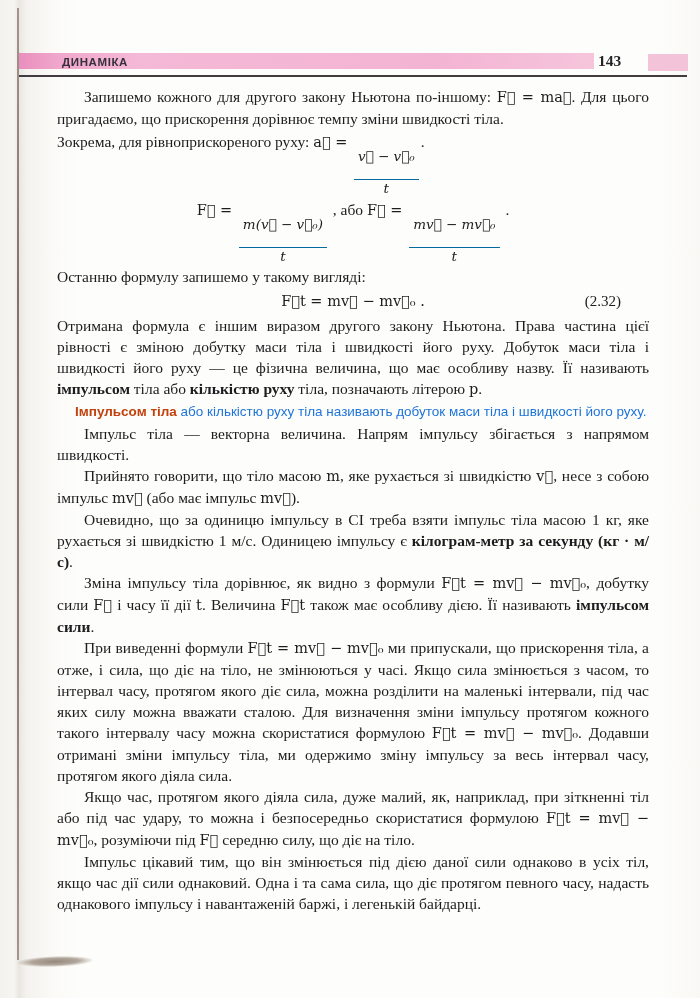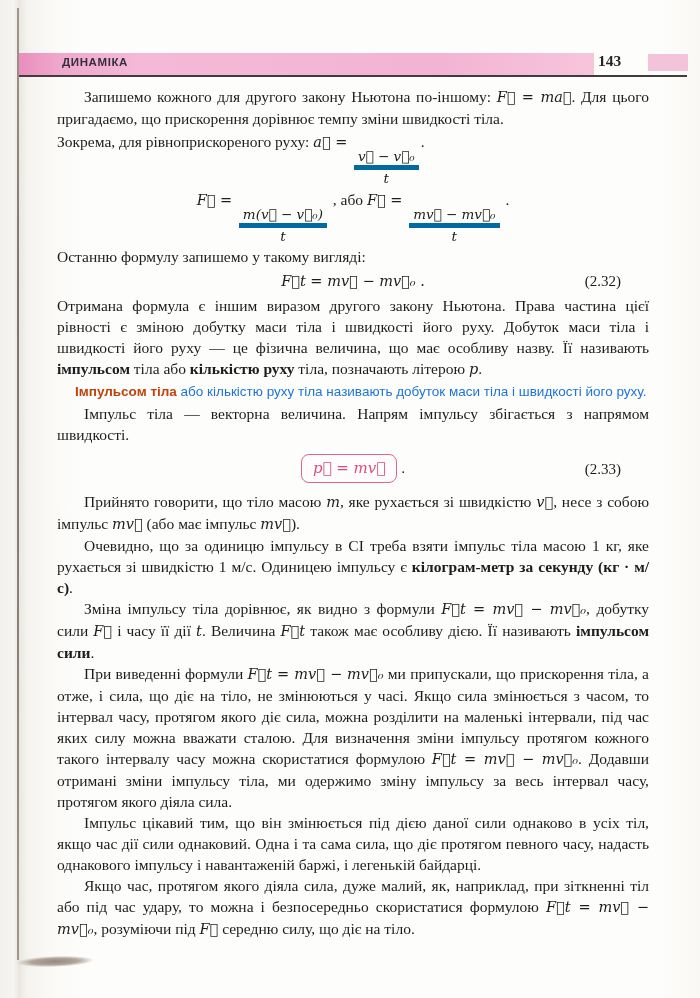--- a/index.html
+++ b/index.html
@@ -6,38 +6,38 @@
   .scan{position:relative;width:700px;height:998px;background:#fdfdfb;overflow:hidden;
         font-family:"Liberation Serif",serif;color:#1d1c1e;}
   
   .page-shade{position:absolute;inset:0;
       background:linear-gradient(90deg,#f3f1ed 0px,#f7f5f2 14px,#e9e6e1 19px,#f4f2ee 26px,#fbfaf7 52px,#fdfdfb 80px,#fdfdfb 660px,#f9f8f5 700px);}
   .spine-line{position:absolute;left:17px;top:8px;width:2px;height:952px;
       background:linear-gradient(180deg,#8a7a6e,#5c4c44 30%,#6e5e54 70%,#8a7a6e);opacity:.75;}
   .smudge{position:absolute;left:16px;top:956px;width:78px;height:11px;border-radius:50%;
       background:radial-gradient(closest-side,#5e4c3e,#8a7868 60%,transparent);opacity:.65;transform:rotate(-2deg);}
   
-  .hbar{position:absolute;left:19px;top:53px;width:575px;height:23px;
+  .hbar{position:absolute;left:19px;top:53px;width:575px;height:16px;
       background:linear-gradient(90deg,#e98fbd 0px,#f0a7cc 40px,#f4b9d6 120px,#f3b4d3 420px,#f6c5dc 575px);}
   .hbar-title{position:absolute;left:43px;top:3px;font-family:"Liberation Sans",sans-serif;
       font-size:11.5px;font-weight:bold;letter-spacing:.6px;color:#35303c;}
   .pagenum{position:absolute;left:598px;top:52px;width:44px;text-align:left;
       font-size:15.5px;font-weight:600;color:#242326;}
   .hbar-right{position:absolute;left:648px;top:54px;width:40px;height:17px;background:#f3c3da;}
   .hrule{position:absolute;left:19px;top:75px;width:668px;height:2px;background:#433c3e;}
   
   .col{position:absolute;left:57px;top:86px;width:592px;font-size:15.5px;line-height:21px;text-align:justify;}
   p{margin:0;}
   .ind{text-indent:27px;}
   .b{font-weight:bold;}
-  .m{font-family:"DejaVu Serif",serif;font-style:italic;font-size:14.5px;}
+  .m{font-family:"DejaVu Serif",serif;font-size:14.5px;}
   
   .fr{display:inline-flex;flex-direction:column;align-items:center;vertical-align:-14px;
       line-height:15px;font-family:"DejaVu Serif",serif;font-style:italic;font-size:13.5px;padding:0 2px;}
-  .fr .n{padding:0 4px 1px;border-bottom:5px solid #0369a1;}
+  .fr .n{padding:0 4px 15px;border-bottom:1px solid #0369a1;}
   .fr .d{padding-top:1px;}
   .fline{text-align:center;margin:3px 0 2px;}
   .inline-fline{margin:2px 0;}
   .eqrow{position:relative;text-align:center;margin:3px 0;}
   .eqnum{position:absolute;right:28px;top:50%;transform:translateY(-50%);font-style:normal;font-size:15px;}
   .pbox{display:inline-block;border:1.6px solid #e2638d;border-radius:8px;padding:2px 11px 3px;
       color:#d84f7e;background:#fefcfd;}
   .pbox .m{color:#d84f7e;font-size:15px;}
   .eq233{margin:9px 0 8px;}
   
@@ -80,31 +80,30 @@
     <p>Останню формулу запишемо у такому вигляді:</p>
 
     <div class="eqrow"><span class="m">F⃗t = mv⃗ − mv⃗₀ .</span><span class="eqnum">(2.32)</span></div>
 
     <p><span>Отримана формула є іншим виразом другого закону Ньютона. Права частина цієї рівності є зміною добутку маси тіла і швидкості його руху. Добуток маси тіла і швидкості його руху — це фізична величина, що має особливу назву. Її називають </span><span class="b">імпульсом</span><span> тіла або </span><span class="b">кількістю руху</span><span> тіла, позначають літерою </span><span class="m">p</span><span>.</span></p>
 
     <p class="def"><span class="b">Імпульсом тіла</span><span> або кількістю руху тіла називають добуток маси тіла і швидкості його руху.</span></p>
 
     <p class="ind">Імпульс тіла — векторна величина. Напрям імпульсу збігається з напрямом швидкості.</p>
 
-    <div class="eqrow eq233"><span class="pbox"><span class="m">p⃗ = mv⃗</span></span><span> .</span><span class="eqnum">(2.33)</span></div>
 
     <p class="ind"><span>Прийнято говорити, що тіло масою </span><span class="m">m</span><span>, яке рухається зі швидкістю </span><span class="m">v⃗</span><span>, несе з собою імпульс </span><span class="m">mv⃗</span><span> (або має імпульс </span><span class="m">mv⃗</span><span>).</span></p>
 
     <p class="ind"><span>Очевидно, що за одиницю імпульсу в СІ треба взяти імпульс тіла масою 1 кг,  яке  рухається  зі  швидкістю  1  м/с.  Одиницею  імпульсу  є </span><span class="b">кілограм-метр за секунду (кг · м/с)</span><span>.</span></p>
 
     <p class="ind"><span>Зміна імпульсу тіла дорівнює, як видно з формули </span><span class="m">F⃗t = mv⃗ − mv⃗₀</span><span>, добутку сили </span><span class="m">F⃗</span><span> і часу її дії </span><span class="m">t</span><span>. Величина </span><span class="m">F⃗t</span><span> також має особливу дією. Її називають </span><span class="b">імпульсом сили</span><span>.</span></p>
 
 
     <p class="ind"><span>При виведенні формули </span><span class="m">F⃗t = mv⃗ − mv⃗₀</span><span> ми припускали, що прискорення тіла, а отже, і сила, що діє на тіло, не змінюються у часі. Якщо сила змінюється з часом, то інтервал часу, протягом якого діє сила, можна розділити на маленькі інтервали, під час яких силу можна вважати сталою. Для визначення зміни імпульсу протягом кожного такого інтервалу часу можна скористатися формулою </span><span class="m">F⃗t = mv⃗ − mv⃗₀</span><span>. Додавши отримані зміни імпульсу тіла, ми одержимо зміну імпульсу за весь інтервал часу, протягом якого діяла сила.</span></p>
 
+    <p class="ind"><span>Якщо час, протягом якого діяла сила, дуже малий, як, наприклад, при зіткненні тіл або під час удару, то можна і безпосередньо скористатися формулою </span><span class="m">F⃗t = mv⃗ − mv⃗₀</span><span>, розуміючи під </span><span class="m">F⃗</span><span> середню силу, що діє на тіло.</span></p>
+
     <p class="ind">Імпульс цікавий тим, що він змінюється під дією даної сили однаково в усіх тіл, якщо час дії сили однаковий. Одна і та сама сила, що діє протягом певного часу, надасть однакового імпульсу і навантаженій баржі, і легенькій байдарці.</p>
-
-    <p class="ind"><span>Якщо час, протягом якого діяла сила, дуже малий, як, наприклад, при зіткненні тіл або під час удару, то можна і безпосередньо скористатися формулою </span><span class="m">F⃗t = mv⃗ − mv⃗₀</span><span>, розуміючи під </span><span class="m">F⃗</span><span> середню силу, що діє на тіло.</span></p>
 
   </div>
 
   <div class="smudge"></div>
 </div>
 
 </body></html>

